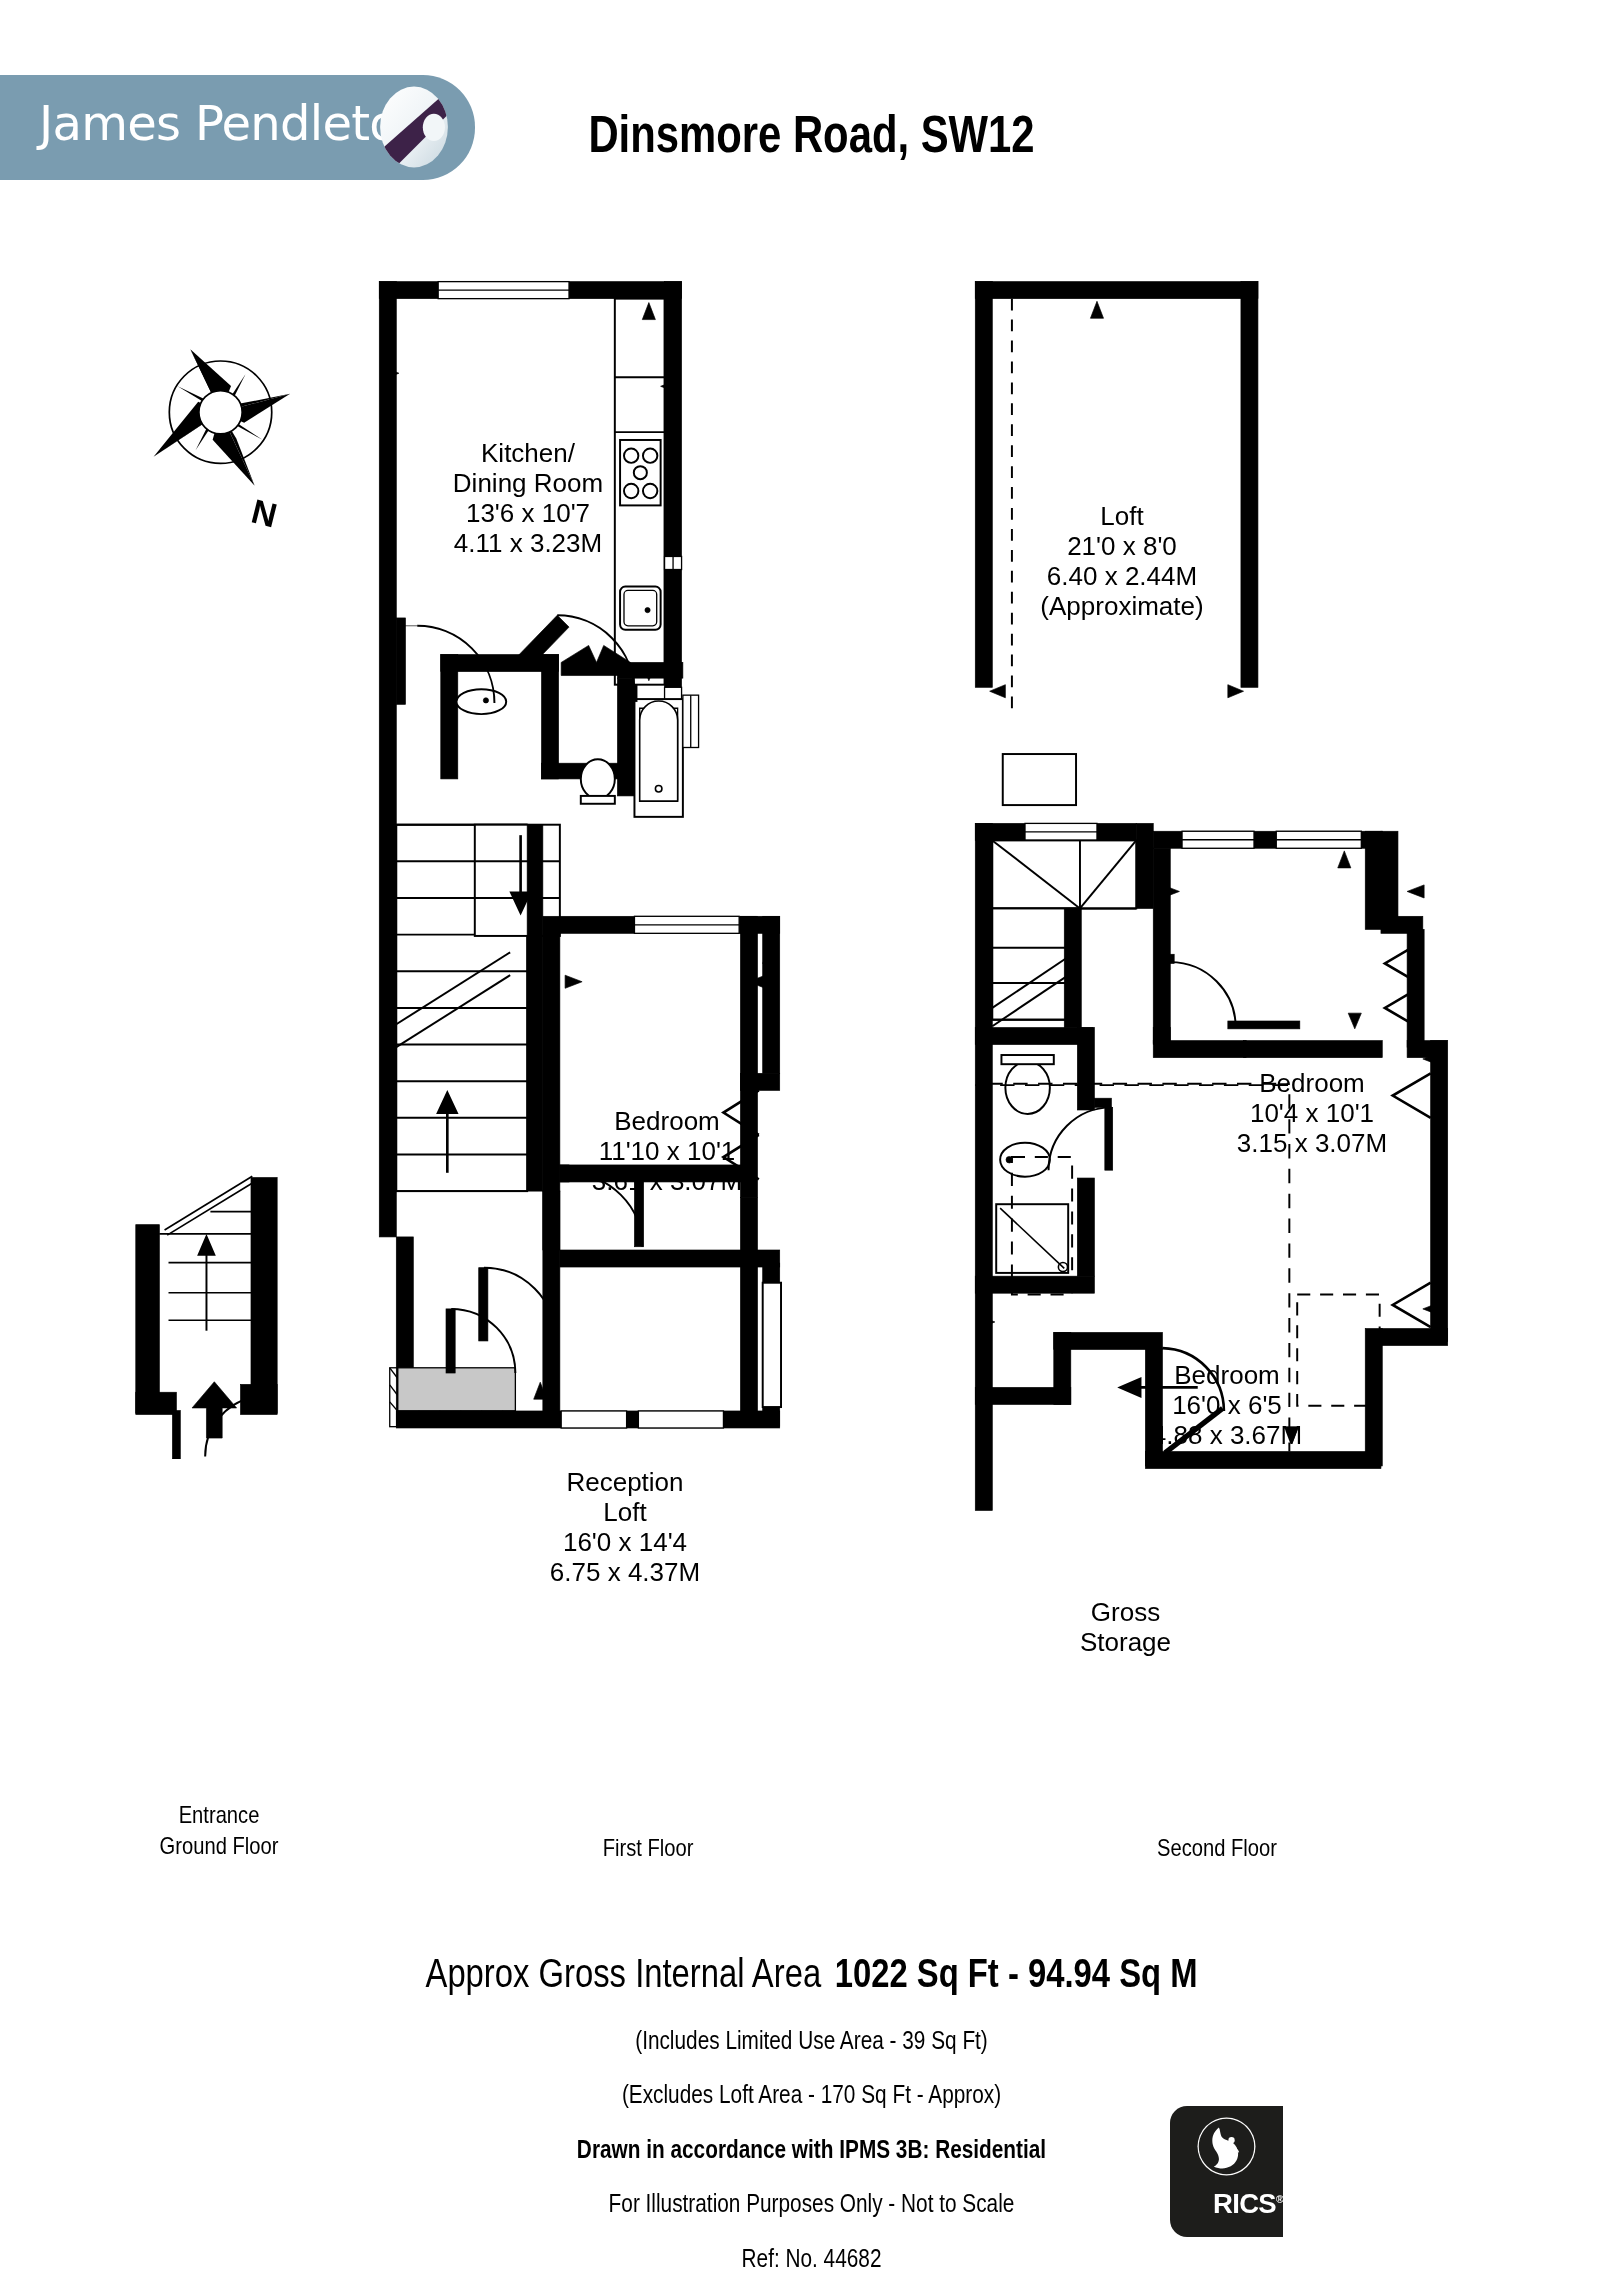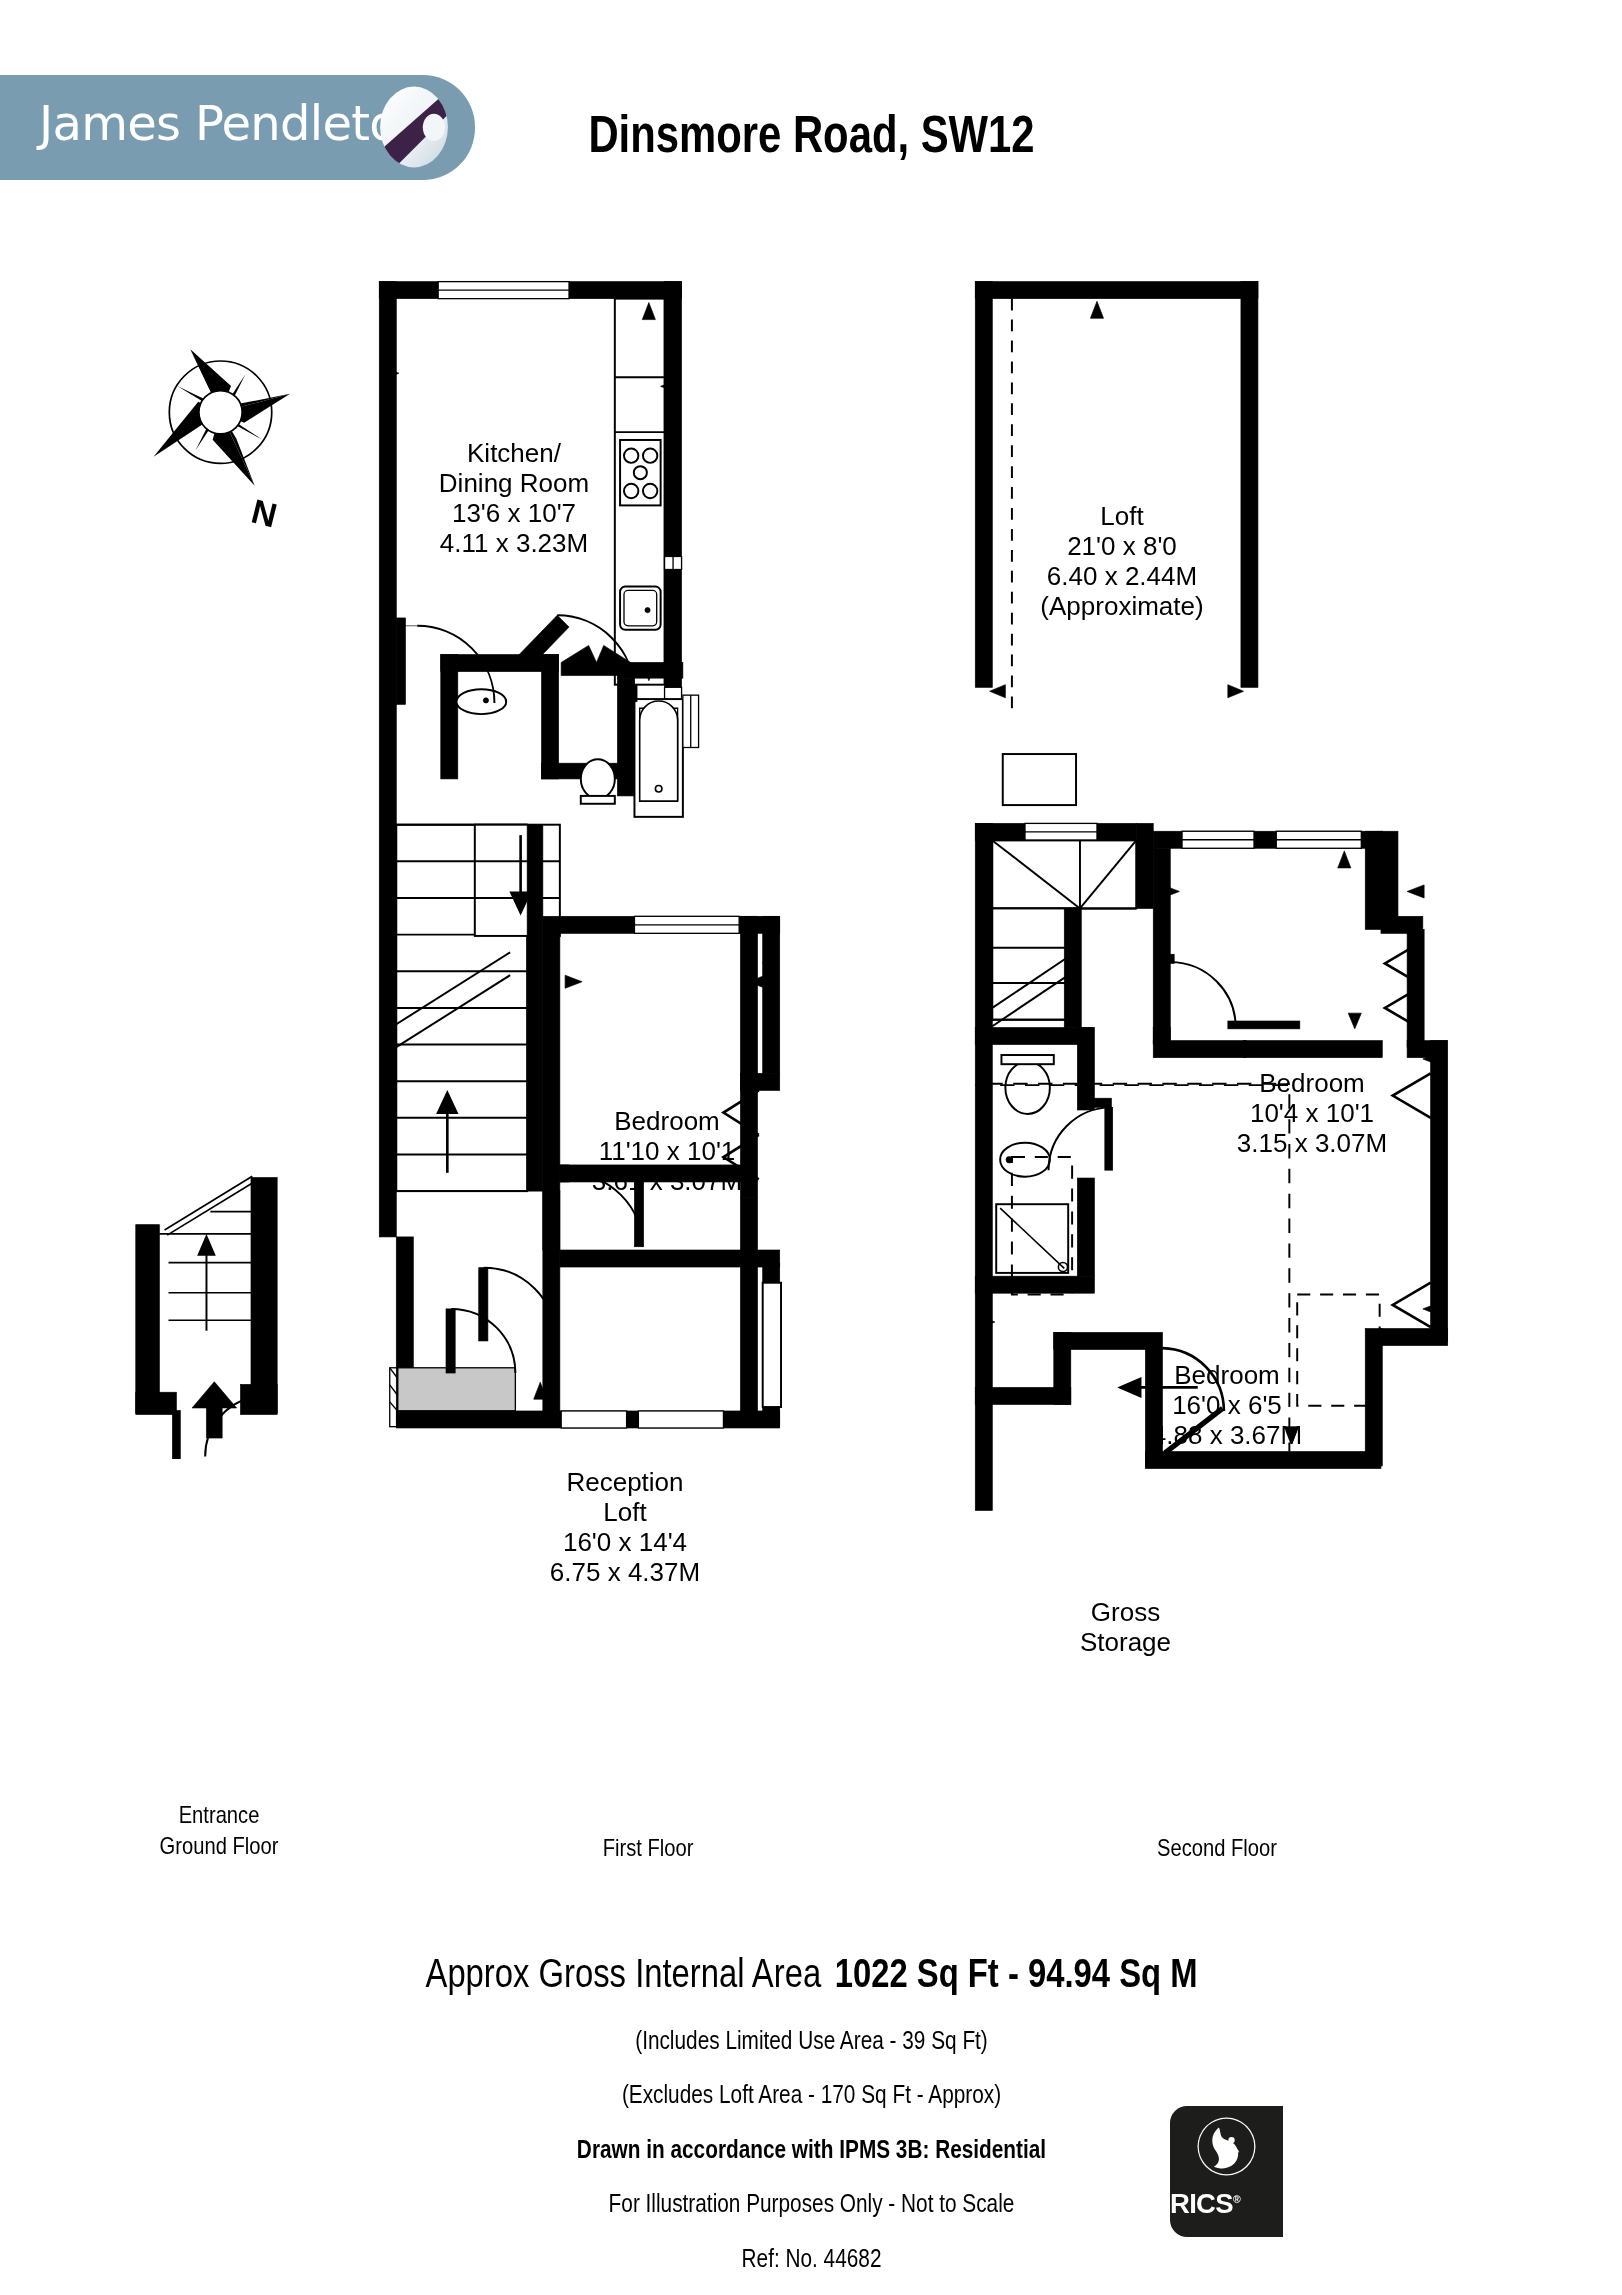--- a/index.html
+++ b/index.html
@@ -73,21 +73,21 @@
   }
   .f-sub.bold{ font-weight:bold; }
 
   
   #rics{ position:absolute; left:1170px; top:2106px; width:383px; height:131px; }
   #rics-left{
     position:absolute; left:0; top:0; width:113px; height:131px;
     background:#1d1d1b; border-top-left-radius:17px; border-bottom-left-radius:17px;
   }
   #rics-word{
-    position:absolute; left:0; bottom:17px; width:113px; text-align:left;
+    position:absolute; left:0; bottom:17px; width:113px; text-align:right;
     color:#fff; font-size:27.5px; font-weight:bold; letter-spacing:-0.7px;
     font-family:"Liberation Sans",sans-serif;
   }
   #rics-word sup{ font-size:10.5px; vertical-align:super; }
   #rics-lion{ position:absolute; left:25px; top:9.2px; width:63px; height:63px; }
   #rics-right{
     position:absolute; left:122px; top:0; width:262px; height:131px;
     border:3.3px solid #1d1d1b; border-top-right-radius:17px; border-bottom-right-radius:17px;
     background:#fff;
   }
@@ -483,21 +483,21 @@
 
     <g stroke="#000" stroke-width="4" fill="#000">
       <line x1="380" y1="1720" x2="282" y2="1720"></line>
       <path d="M262 1720 l30 -13 l0 26 z"></path>
     </g>
 
     <path d="M524 1806 l-10 -26 l20 0 z"></path>
   </g>
 </svg>
 
-<div class="rlabel" style="left:406px; top:438px; width:216px;">
+<div class="rlabel" style="left:420px; top:438px; width:216px;">
   <span>Kitchen/</span>
   <span>Dining Room</span>
   <span>13'6 x 10'7</span>
   <span>4.11 x 3.23M</span>
 </div>
 
 <div class="rlabel" style="left:1014px; top:501px; width:216px;">
   <span>Loft</span>
   <span>21'0 x 8'0</span>
   <span>6.40 x 2.44M</span>

